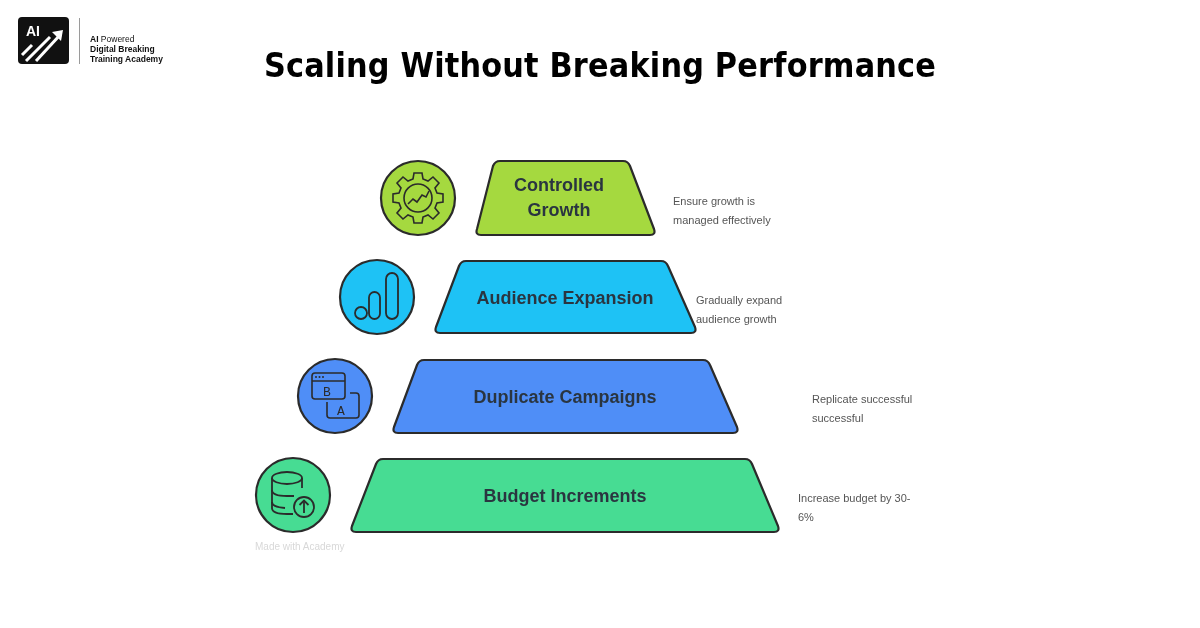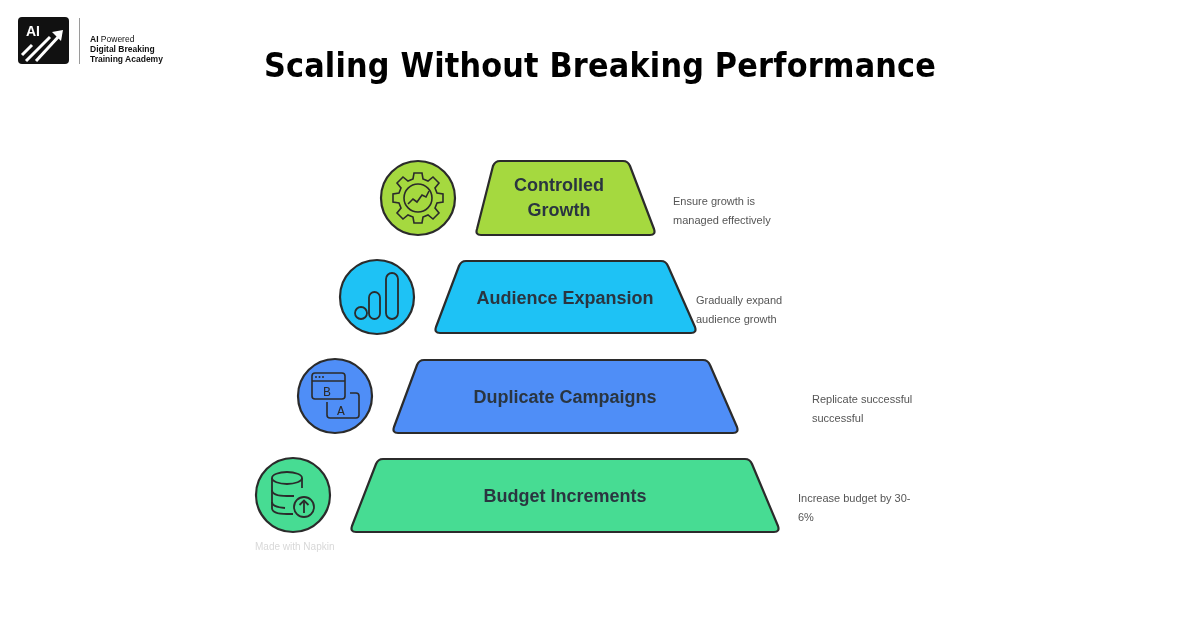--- a/index.html
+++ b/index.html
@@ -114,13 +114,13 @@
 </div>
 <div class="desc" style="left:784px; top:390px;margin-left:28px;">
   <div>Replicate successful</div>
   <div>successful</div>
 </div>
 <div class="desc" style="left:798px; top:489px;">
   <div>Increase budget by 30-</div>
   <div>6%</div>
 </div>
 
-<div class="watermark">Made with Napkin</div>
+<div class="watermark">Made with Academy</div>
 
 </body></html>

